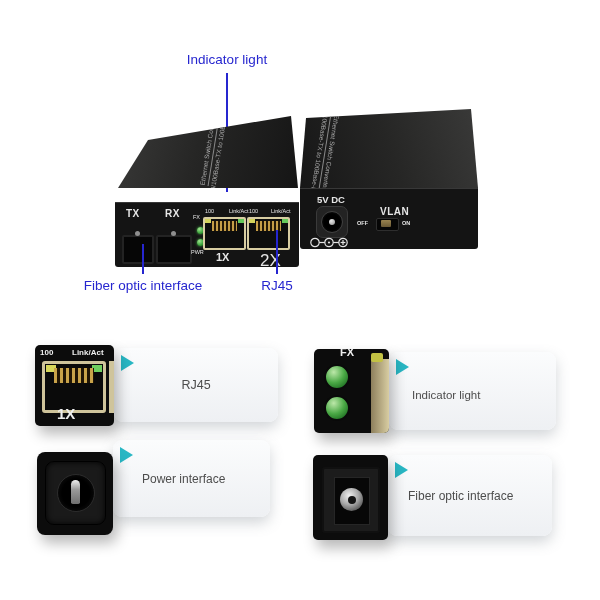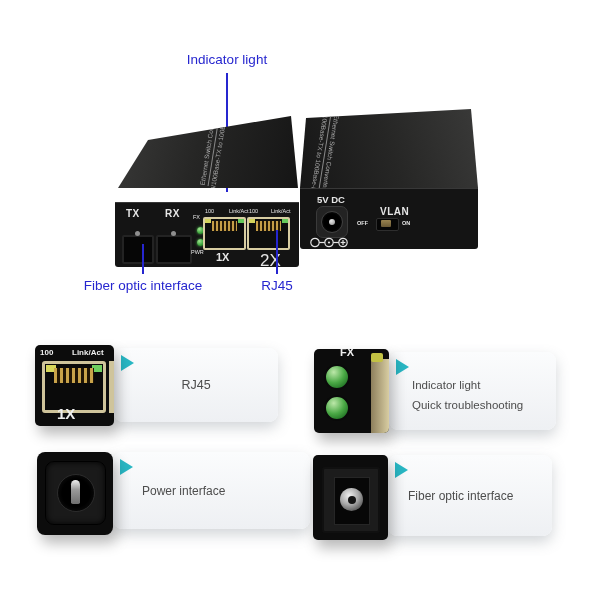--- a/index.html
+++ b/index.html
@@ -158,33 +158,32 @@
     </div>
     <i class="abs" style="left:74px;top:16px;width:5px;height:52px;background:#cfc49b;"></i>
     <span class="photolabel" style="left:22px;top:60px;font-size:15px;font-weight:bold;">1X</span>
   </div>
 
   <div class="card" style="left:389px;top:352px;width:167px;height:78px;">
     <i class="tri"></i>
     <div class="cardtitle" style="flex-direction:column;align-items:flex-start;justify-content:center;
          padding-left:23px;gap:7px;line-height:13px;padding-top:8px;box-sizing:border-box;font-size:11.5px;">
       <span>Indicator light</span>
-      <span>Quick troubleshooting</span>
     </div>
   </div>
   <div class="photo" style="left:314px;top:349px;width:75px;height:84px;">
     <span class="photolabel" style="left:26px;top:-3px;font-size:11px;font-weight:bold;">FX</span>
     <i class="bigled" style="left:10px;top:15px;"></i>
     <i class="bigled" style="left:10px;top:46px;"></i>
     <i class="abs" style="left:57px;top:10px;width:18px;height:74px;
        background:linear-gradient(90deg,#8d7f5c,#d8cda2);"></i>
     <i class="abs" style="left:57px;top:4px;width:12px;height:9px;background:#c3c244;border-radius:2px;"></i>
   </div>
 
-  <div class="card" style="left:113px;top:452px;width:157px;height:77px;padding-left:40px;">
+  <div class="card" style="left:113px;top:440px;width:157px;height:77px;">
     <i class="tri"></i>
     <div class="cardtitle" style="padding-left:29px;font-size:12px;">Power interface</div>
   </div>
   <div class="photo" style="left:37px;top:452px;width:76px;height:83px;border-radius:8px;">
     <div class="abs" style="left:8px;top:9px;width:59px;height:62px;background:#1a1a1a;
          border:1px solid #000;border-radius:9px;box-shadow:inset 0 0 6px #000;">
       <i class="abs" style="left:11px;top:12px;width:36px;height:36px;border-radius:50%;
          background:radial-gradient(circle,#000 55%,#161616);border:1px solid #2c2c2c;"></i>
       <i class="abs" style="left:25px;top:18px;width:9px;height:24px;border-radius:5px 5px 2px 2px;
          background:linear-gradient(180deg,#efefef,#9a9a9a 40%,#6f6f6f);"></i>

